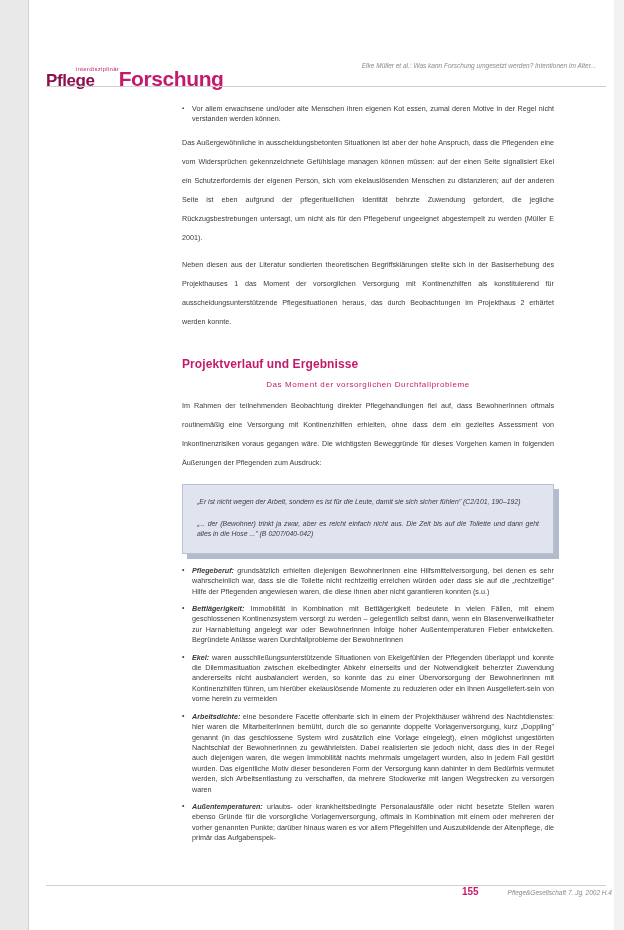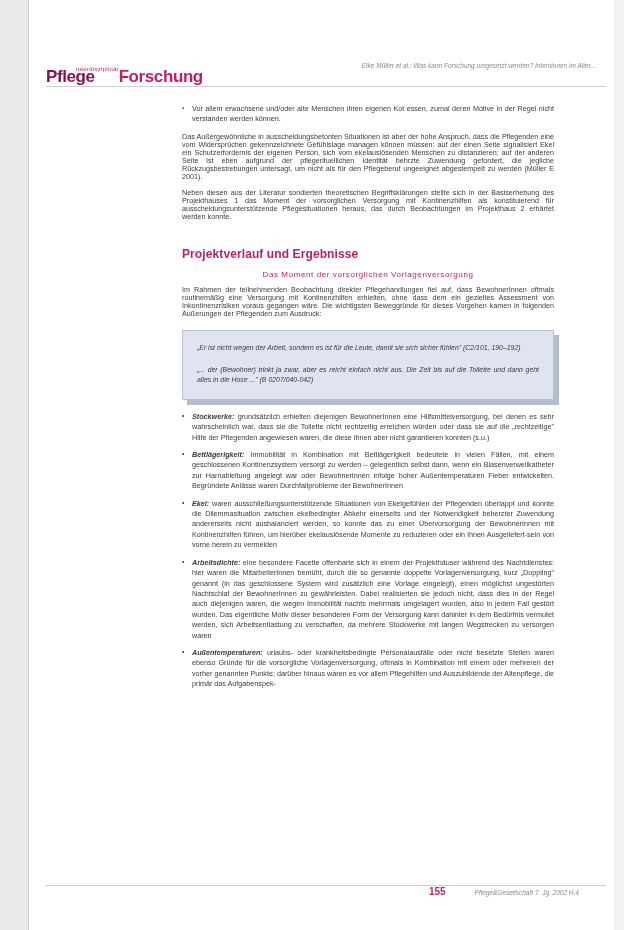--- a/index.html
+++ b/index.html
@@ -63,21 +63,21 @@
     line-height: 1;
   }
   .logo .pflege {
     font-size: 17px;
     font-weight: bold;
     letter-spacing: -0.4px;
     color: #8e0f4e;
     margin-top: 40px;
   }
   .logo .forschung {
-    font-size: 17px;
+    font-size: 21px;
     font-weight: bold;
     letter-spacing: -0.4px;
     color: #c21b6d;
     padding-left: 24px;
   }
   .logo-sub {
     position: absolute;
     left: 30px;
     top: -2px;
     font-size: 6px;
@@ -105,21 +105,21 @@
   
   .col {
     position: absolute;
     left: 182px;
     top: 104px;
     width: 372px;
   }
   .col p {
     margin: 0 0 8px 0;
     font-size: 7.2px;
-    line-height: 8px;
+    line-height: 19px;
     text-align: justify;
     color: #3a3a3a;
   }
   ul.bullets {
     margin: 0 0 8px 0;
     padding: 0;
     list-style: none;
   }
   ul.bullets > li {
     position: relative;
@@ -205,21 +205,21 @@
     margin-bottom: 0;
   }
   .intro-bold {
     font-weight: bold;
     font-size: 7.2px;
   }
 
   
   .footer {
     position: absolute;
-    left: 29px;
+    left: 62px;
     bottom: 30px;
     width: 560px;
     height: 14px;
   }
   .page-number {
     position: absolute;
     left: 400px;
     top: 0;
     font-size: 10px;
     font-weight: bold;
@@ -265,35 +265,35 @@
 
     <ul class="bullets">
       <li>Vor allem erwachsene und/oder alte Menschen ihren eigenen Kot essen, zumal deren Motive in der Regel nicht verstanden werden können.</li>
     </ul>
 
     <p>Das Außergewöhnliche in ausscheidungsbetonten Situationen ist aber der hohe Anspruch, dass die Pflegenden eine vom Widersprüchen gekennzeichnete Gefühlslage managen können müssen: auf der einen Seite signalisiert Ekel ein Schutzerfordernis der eigenen Person, sich vom ekelauslösenden Menschen zu distanzieren; auf der anderen Seite ist eben aufgrund der pflegerituellichen Identität behrzte Zuwendung gefordert, die jegliche Rückzugsbestrebungen untersagt, um nicht als für den Pflegeberuf ungeeignet abgestempelt zu werden (Müller E 2001).</p>
     <p>Neben diesen aus der Literatur sondierten theoretischen Begriffsklärungen stellte sich in der Basiserhebung des Projekthauses 1 das Moment der vorsorglichen Versorgung mit Kontinenzhilfen als konstituierend für ausscheidungsunterstützende Pflegesituationen heraus, das durch Beobachtungen im Projekthaus 2 erhärtet werden konnte.</p>
 
     <h2 class="section">Projektverlauf und Ergebnisse</h2>
 
-    <h4 class="subsub">Das Moment der vorsorglichen Vorlagenversorgung</h4>
+    <h4 class="subsub">Das Moment der vorsorglichen Durchfallprobleme</h4>
 
     <p>Im Rahmen der teilnehmenden Beobachtung direkter Pflegehandlungen fiel auf, dass BewohnerInnen oftmals routinemäßig eine Versorgung mit Kontinenzhilfen erhielten, ohne dass dem ein gezieltes Assessment von Inkontinenzrisiken voraus gegangen wäre. Die wichtigsten Beweggründe für dieses Vorgehen kamen in folgenden Äußerungen der Pflegenden zum Ausdruck:</p>
 
     <div class="quotebox-wrap">
       <div class="quotebox-shadow"></div>
       <div class="quotebox">
         <p>„Er ist nicht wegen der Arbeit, sondern es ist für die Leute, damit sie sich sicher fühlen" (C2/101, 190–192)</p>
         <p>„... der (Bewohner) trinkt ja zwar, aber es reicht einfach nicht aus. Die Zeit bis auf die Toilette und dann geht alles in die Hose ..." (B 0207/040-042)</p>
       </div>
     </div>
 
 
     <ul class="bullets dash">
-      <li><span class="lead">Stockwerke:</span><span> grundsätzlich erhielten diejenigen BewohnerInnen eine Hilfsmittelversorgung, bei denen es sehr wahrscheinlich war, dass sie die Toilette nicht rechtzeitig erreichen würden oder dass sie auf die „rechtzeitige" Hilfe der Pflegenden angewiesen waren, die diese ihnen aber nicht garantieren konnten (s.u.)</span></li>
+      <li><span class="lead">Pflegeberuf:</span><span> grundsätzlich erhielten diejenigen BewohnerInnen eine Hilfsmittelversorgung, bei denen es sehr wahrscheinlich war, dass sie die Toilette nicht rechtzeitig erreichen würden oder dass sie auf die „rechtzeitige" Hilfe der Pflegenden angewiesen waren, die diese ihnen aber nicht garantieren konnten (s.u.)</span></li>
       <li><span class="lead">Bettlägerigkeit:</span><span> Immobilität in Kombination mit Bettlägerigkeit bedeutete in vielen Fällen, mit einem geschlossenen Kontinenzsystem versorgt zu werden – gelegentlich selbst dann, wenn ein Blasenverweilkatheter zur Harnableitung angelegt war oder BewohnerInnen infolge hoher Außentemperaturen Fieber entwickelten. Begründete Anlässe waren Durchfallprobleme der BewohnerInnen</span></li>
       <li><span class="lead">Ekel:</span><span> waren ausschließungsunterstützende Situationen von Ekelgefühlen der Pflegenden überlappt und konnte die Dilemmasituation zwischen ekelbedingter Abkehr einerseits und der Notwendigkeit beherzter Zuwendung andererseits nicht ausbalanciert werden, so konnte das zu einer Übervorsorgung der BewohnerInnen mit Kontinenzhilfen führen, um hierüber ekelauslösende Momente zu reduzieren oder ein ihnen Ausgeliefert-sein von vorne herein zu vermeiden</span></li>
       <li><span class="lead">Arbeitsdichte:</span><span> eine besondere Facette offenbarte sich in einem der Projekthäuser während des Nachtdienstes: hier waren die MitarbeiterInnen bemüht, durch die so genannte doppelte Vorlagenversorgung, kurz „Doppling" genannt (in das geschlossene System wird zusätzlich eine Vorlage eingelegt), einen möglichst ungestörten Nachtschlaf der BewohnerInnen zu gewährleisten. Dabei realisierten sie jedoch nicht, dass dies in der Regel auch diejenigen waren, die wegen Immobilität nachts mehrmals umgelagert wurden, also in jedem Fall gestört wurden. Das eigentliche Motiv dieser besonderen Form der Versorgung kann dahinter in dem Bedürfnis vermutet werden, sich Arbeitsentlastung zu verschaffen, da mehrere Stockwerke mit langen Wegstrecken zu versorgen waren</span></li>
       <li><span class="lead">Außentemperaturen:</span><span> urlaubs- oder krankheitsbedingte Personalausfälle oder nicht besetzte Stellen waren ebenso Gründe für die vorsorgliche Vorlagenversorgung, oftmals in Kombination mit einem oder mehreren der vorher genannten Punkte; darüber hinaus waren es vor allem Pflegehilfen und Auszubildende der Altenpflege, die primär das Aufgabenspek-</span></li>
     </ul>
 
   </div>
 
   <div class="footer-rule"></div>
   <div class="footer">

